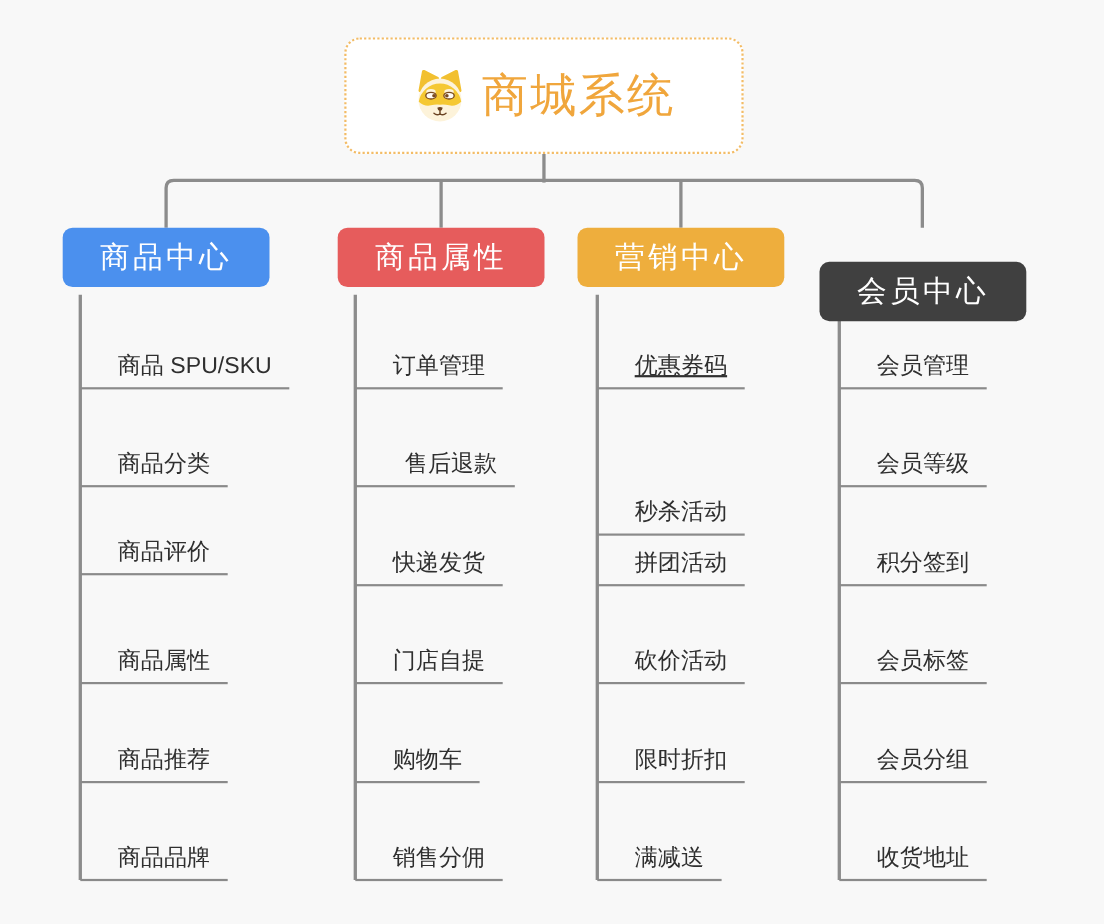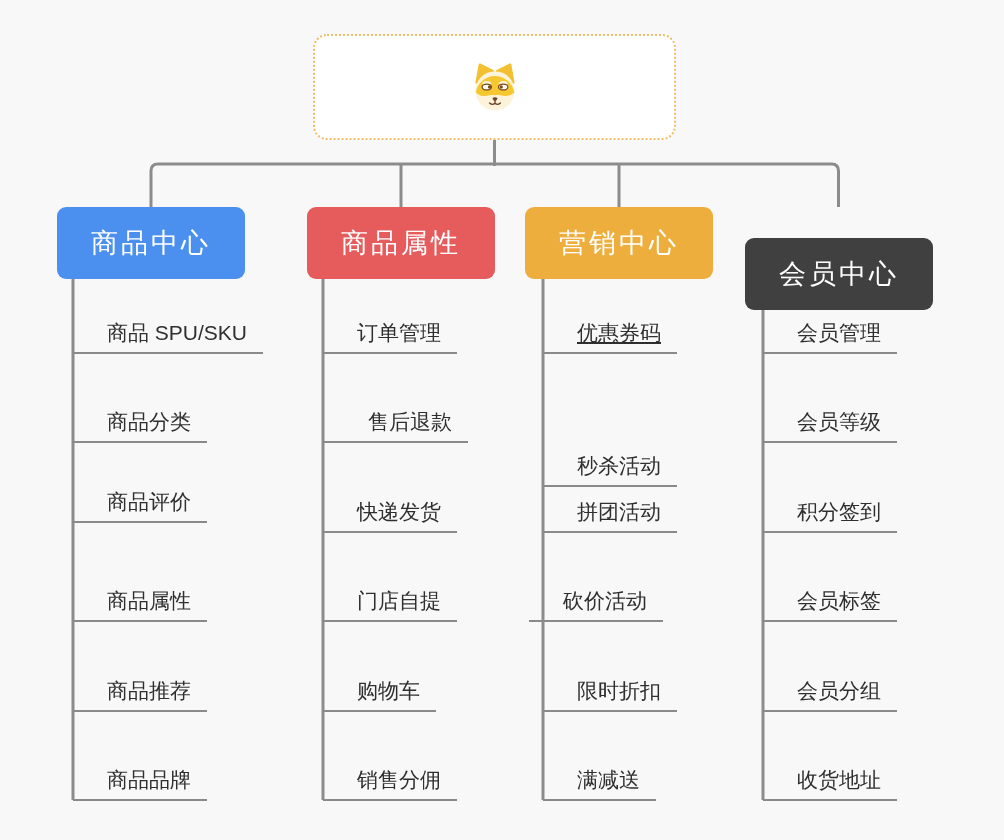--- a/index.html
+++ b/index.html
@@ -9,21 +9,21 @@
   }
   svg.connectors{position:absolute;left:0;top:0;}
   .root-node{
     position:absolute;left:313px;top:34px;width:363px;height:106px;box-sizing:border-box;
     background:#ffffff;border:2px dotted #f3bc66;border-radius:14px;
     display:flex;align-items:center;justify-content:center;gap:13px;cursor:pointer;
   }
   .root-label{font-size:42px;letter-spacing:2px;color:#f0a63c;}
   .branch{position:absolute;top:207px;width:250px;}
   .branch-box{
-    position:absolute;left:0;top:0;width:188px;height:72px;border-radius:9px;
+    position:absolute;left:0;top:0;width:188px;height:54px;border-radius:9px;
     display:flex;align-items:center;justify-content:center;cursor:pointer;
   }
   .branch-label{color:#ffffff;font-size:27px;letter-spacing:3px;}
   .child-item{
     position:absolute;white-space:nowrap;cursor:pointer;
     font-size:21px;color:#2f2f2f;line-height:29px;
     padding:0 16px 5px 34px;border-bottom:2px solid #c2410c;
   }
 </style>
 </head>
@@ -56,20 +56,21 @@
         <g stroke="#7a4a1f" stroke-width="1.6" fill="#fffdf6">
           <ellipse cx="21.5" cy="32" rx="6" ry="3.8"></ellipse>
           <ellipse cx="42.5" cy="32" rx="6" ry="3.8"></ellipse>
         </g>
         <circle cx="25" cy="32" r="2.1" fill="#7a4a1f"></circle>
         <circle cx="40" cy="32" r="2.1" fill="#7a4a1f"></circle>
         <path d="M28.8 46 Q32 44.4 35.2 46 Q34.6 49.6 32 50.2 Q29.4 49.6 28.8 46 Z" fill="#6b4423"></path>
         <path d="M32 50 L32 53 M25 52.5 Q28.5 55.6 32 53 Q35.5 55.6 39 52.5" stroke="#6b4423" stroke-width="1.7" fill="none" stroke-linecap="round"></path>
       </svg>
     </span>
+    <span class="root-label" style="color: rgb(240, 166, 60);">商城系统</span>
   </div>
 
   <div id="branches">
   <div class="branch" style="left: 57px;">
     <div class="branch-box" style="background: rgb(75, 144, 238);">
       <span class="branch-label">商品中心</span>
     </div>
 
   <div class="child-item" style="left: 16px; top: 111px; border-bottom-color: rgb(138, 138, 138);">
     <span>商品 SPU/SKU</span>
@@ -136,21 +137,21 @@
   </div>
 
   <div class="child-item" style="left: 18px; top: 200px; border-bottom-color: rgb(138, 138, 138); margin-top: 44px;">
     <span>秒杀活动</span>
   </div>
 
   <div class="child-item" style="left: 18px; top: 290px; border-bottom-color: rgb(138, 138, 138);">
     <span>拼团活动</span>
   </div>
 
-  <div class="child-item" style="left: 4px; top: 379px; border-bottom-color: rgb(138, 138, 138);">
+  <div class="child-item" style="left: 18px; top: 379px; border-bottom-color: rgb(138, 138, 138);">
     <span>砍价活动</span>
   </div>
 
   <div class="child-item" style="left: 18px; top: 469px; border-bottom-color: rgb(138, 138, 138);">
     <span>限时折扣</span>
   </div>
 
   <div class="child-item" style="left: 18px; top: 558px; border-bottom-color: rgb(138, 138, 138);">
     <span>满减送</span>
   </div>

